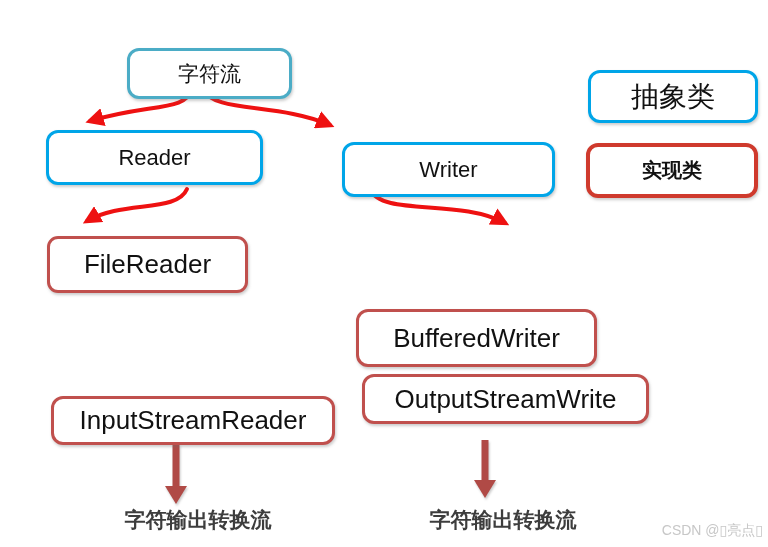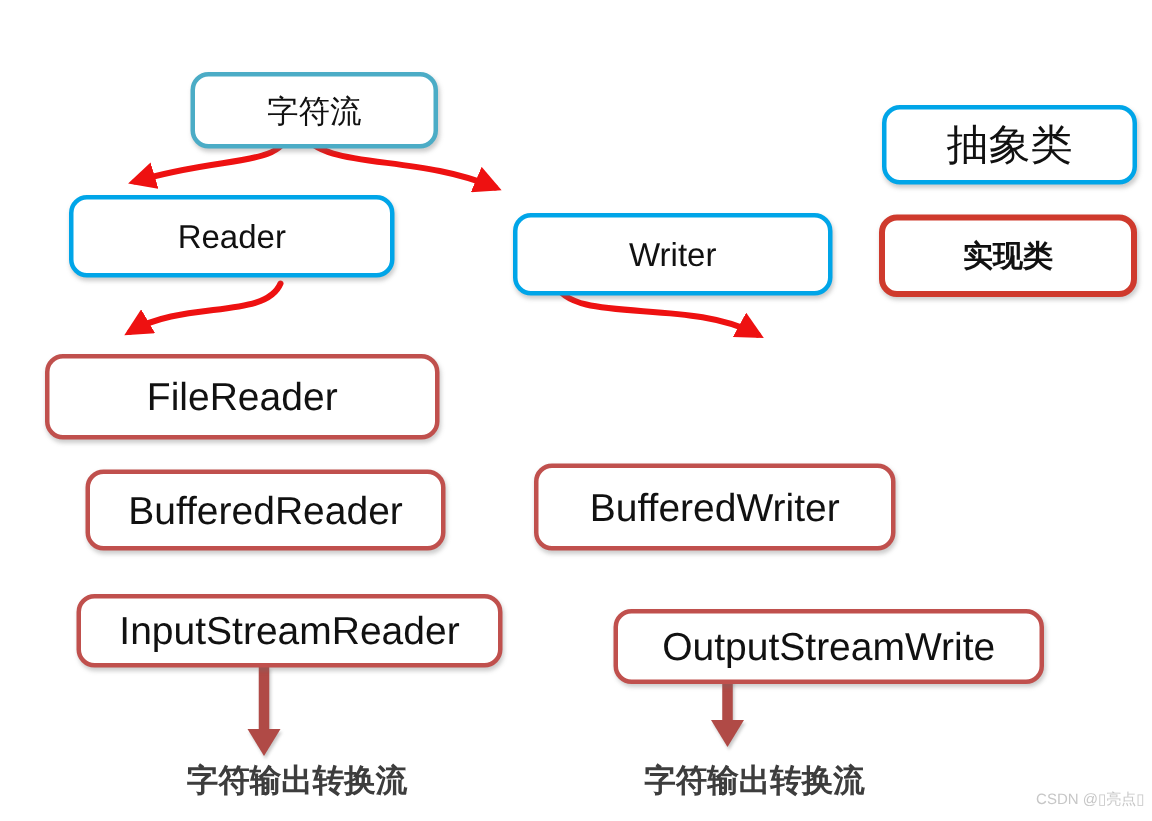--- a/index.html
+++ b/index.html
@@ -17,36 +17,36 @@
   .abstract   { border:3px solid var(--c-cyan);    font-size:22px; }
   .impl       { border:3px solid var(--c-brick);   font-size:26px; }
   .legend-abs { border:3px solid var(--c-cyan);    font-size:28px; }
   .legend-impl{ border:4px solid var(--c-red);     font-size:20px; font-weight:bold; }
 
   #b-charstream { left:102px; top:48px;  width:165px; height:51px;margin-left:25px; }
   #b-reader     { left:46px;  top:130px; width:217px; height:55px; }
   #b-writer     { left:342px; top:130px; width:213px; height:55px;margin-top:12px; }
   #b-legend-abs { left:588px; top:70px;  width:170px; height:53px; }
   #b-legend-impl{ left:586px; top:143px; width:172px; height:55px; }
-  #b-filereader { left:30px;  top:236px; width:263px; height:57px; }
+  #b-filereader { left:47px;  top:236px; width:201px; height:57px;border-radius:11px; }
   #b-bufreader  { left:57px;  top:313px; width:240px; height:54px; }
   #b-isreader   { left:51px;  top:396px; width:284px; height:49px; }
   #b-filewriter { left:374px; top:231px; width:192px; height:57px; }
   #b-bufwriter  { left:356px; top:309px; width:241px; height:58px; }
-  #b-oswriter   { left:362px; top:406px; width:287px; height:50px;margin-left:47px; }
+  #b-oswriter   { left:362px; top:374px; width:287px; height:50px; }
 
   .caption {
     position:absolute; font-size:21px; font-weight:bold; color:#3d3d3d;
     text-align:center; white-space:nowrap;
   }
   #cap-left  { left:110px; top:506px; width:176px; }
   #cap-right { left:412px; top:506px; width:182px; }
 
   #watermark {
-    position:absolute; right:5px; bottom:7px; font-size:10px; color:#c7c7c7;
+    position:absolute; right:5px; bottom:7px; font-size:14px; color:#c7c7c7;
   }
 
   svg.overlay { position:absolute; left:0; top:0; pointer-events:none; }
   .red-arrow { fill:none; stroke:var(--c-arrow); stroke-width:4; stroke-linecap:round; }
   marker path { fill:var(--c-arrow); }
   .thick-arrow line    { stroke:var(--c-thick); stroke-width:7; }
   .thick-arrow polygon { fill:var(--c-thick); }
   .thick-arrow { filter:drop-shadow(1px 2px 1px rgba(120,120,120,0.4)); }
 </style>
 </head>
@@ -79,21 +79,20 @@
   <div id="b-reader" class="box abstract">Reader</div>
 
   <div id="b-writer" class="box abstract">Writer</div>
 
   <div id="b-legend-abs" class="box legend-abs">抽象类</div>
 
   <div id="b-legend-impl" class="box legend-impl">实现类</div>
 
   <div id="b-filereader" class="box impl">FileReader</div>
 
-  <div id="b-bufreader" class="box impl">BufferedReader</div>
 
   <div id="b-isreader" class="box impl">InputStreamReader</div>
 
 
   <div id="b-bufwriter" class="box impl">BufferedWriter</div>
 
   <div id="b-oswriter" class="box impl">OutputStreamWrite</div>
 
   <div id="cap-left" class="caption">字符输出转换流</div>
 

